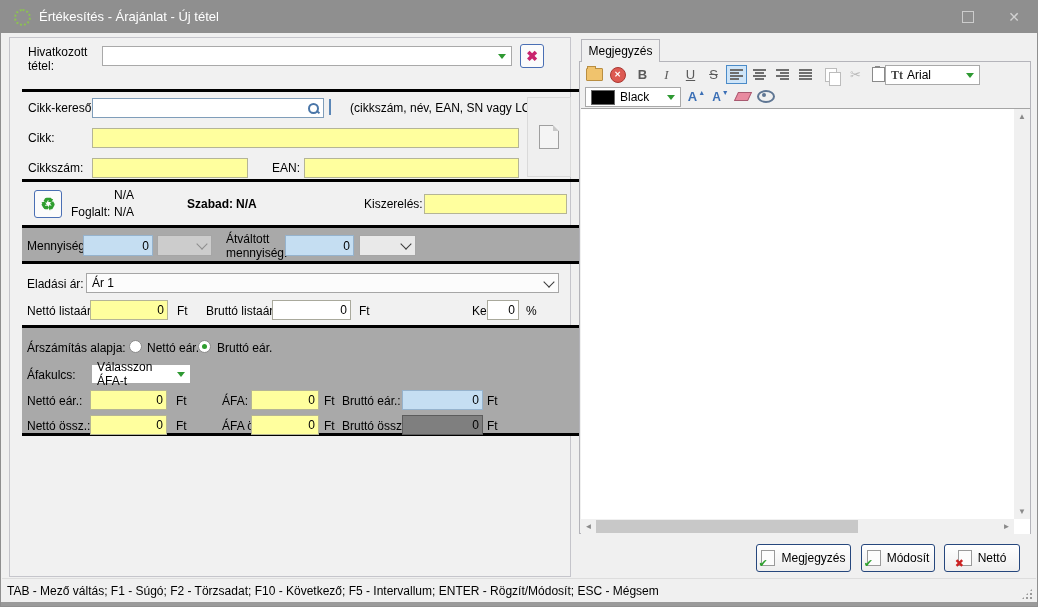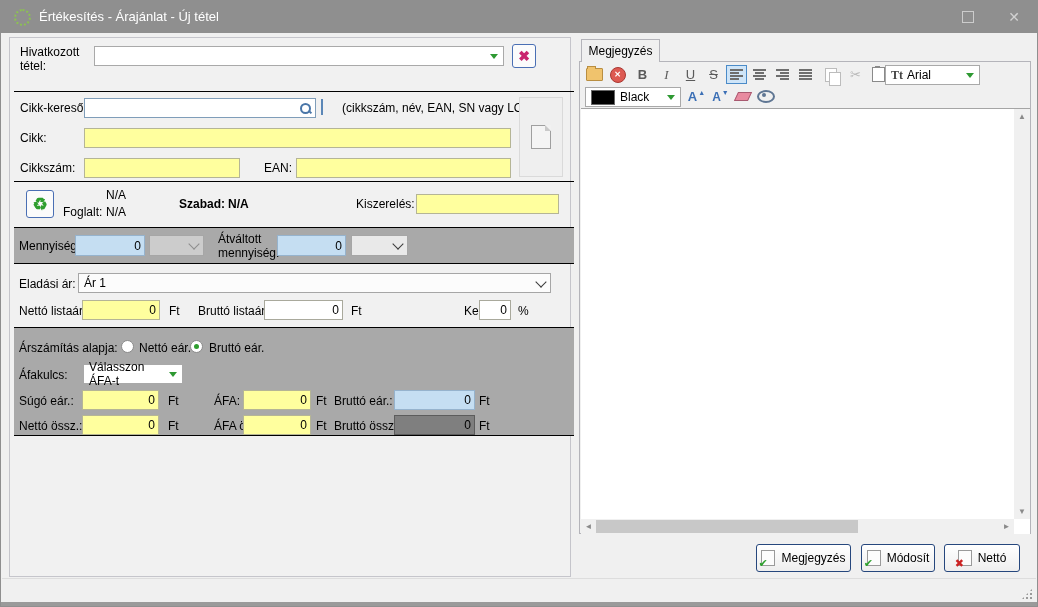--- a/index.html
+++ b/index.html
@@ -21,21 +21,21 @@
   .darkinp{background:#7f7f7f;border-color:#5c5c5c;color:#000;}
   .num{text-align:right;}
   .combo{position:absolute;box-sizing:border-box;height:20px;border:1px solid #a9a9a9;background:#fff;display:flex;align-items:center;padding:0 5px;}
   .garrow{margin-left:auto;width:0;height:0;border-left:4px solid transparent;border-right:4px solid transparent;border-top:5px solid #2e9932;}
   .select{position:absolute;box-sizing:border-box;height:20px;border:1px solid #a6a6a6;background:#f4f4f4;display:flex;align-items:center;padding:0 5px;}
   .chev{margin-left:auto;width:7px;height:7px;border-right:1px solid #3a3a3a;border-bottom:1px solid #3a3a3a;transform:rotate(45deg);margin-top:-3px;}
   .select.disabled{background:#cccccc;}
   .select.disabled .chev{border-color:#8d8d8d;}
   
   #lpanel{position:absolute;left:8px;top:36px;width:562px;height:540px;background:#f1f1f1;border:1px solid #c5c5cb;box-sizing:border-box;}
-  .section{position:absolute;left:4px;width:560px;border-bottom:1px solid #000000;box-sizing:border-box;text-decoration:underline;}
+  .section{position:absolute;left:12px;width:560px;border-bottom:3px solid #000000;box-sizing:border-box;text-decoration:underline;}
   .band{background:#a9a9a9;}
   .iconbtn{position:absolute;box-sizing:border-box;border:1px solid #4a6fb4;border-radius:3px;background:#fbfbfb;display:flex;align-items:center;justify-content:center;}
   .radio{position:absolute;width:13px;height:13px;border:1px solid #8a8a8a;border-radius:50%;background:#fff;box-sizing:border-box;}
   .radio .dot{position:absolute;left:3px;top:3px;width:5px;height:5px;border-radius:50%;background:#2f9e2f;}
   
   .searchbox{position:absolute;box-sizing:border-box;height:20px;border:1px solid #7f9db9;background:#fff;display:flex;align-items:center;}
   .searchbox input{border:none;outline:none;flex:1;height:16px;font-family:"Liberation Sans",sans-serif;font-size:12px;padding:0 3px;background:transparent;}
   .mag{position:relative;width:13px;height:13px;margin-right:3px;}
   .mag::before{content:"";position:absolute;left:1px;top:1px;width:7px;height:7px;border:2px solid #4a76a8;border-radius:50%;}
   .mag::after{content:"";position:absolute;left:9px;top:9px;width:4px;height:2px;background:#4a76a8;transform:rotate(45deg);}
@@ -185,21 +185,21 @@
           <span class="dot"></span>
         </span>
       <div class="lbl" style="left:195px;top:13px;">Bruttó eár.</div>
 
       <div class="lbl" style="left:5px;top:40px;">Áfakulcs:</div>
       <div class="combo" style="left:69px;top:36px;width:100px;">
         <span>Válasszon ÁFA-t</span>
         <span class="garrow"></span>
       </div>
 
-      <div class="lbl" style="left:5px;top:66px;">Súgó eár.:</div>
+      <div class="lbl" style="left:5px;top:66px;">Nettó eár.:</div>
       <input class="inp yellow num" style="left: 68px; top: 62px; width: 77px;" value="0">
       <div class="lbl" style="left:154px;top:66px;">Ft</div>
       <div class="lbl" style="left:200px;top:66px;">ÁFA:</div>
       <input class="inp yellow num" style="left: 229px; top: 62px; width: 68px;" value="0">
       <div class="lbl" style="left:302px;top:66px;">Ft</div>
       <div class="lbl" style="left:320px;top:66px;">Bruttó eár.:</div>
       <input class="inp blue num" style="left: 380px; top: 62px; width: 81px;" value="0">
       <div class="lbl" style="left:465px;top:66px;">Ft</div>
 
       <div class="lbl" style="left:5px;top:91px;">Nettó össz.:</div>
@@ -322,17 +322,18 @@
     <span>Módosít</span>
   </div>
   <div class="button" style="left:943px;top:543px;width:76px;">
     <span class="btn-page">
         <span class="mark red">✖</span>
       </span>
     <span>Nettó</span>
   </div>
 
   <div id="statusbar">
+    <span class="txt">TAB - Mező váltás; F1 - Súgó; F2 - Törzsadat;  F10 - Következő; F5 - Intervallum; ENTER - Rögzít/Módosít; ESC - Mégsem</span>
     <span class="grip"></span>
   </div>
   <div id="bottomstrip"></div>
 
 </div>
 
 </body></html>

